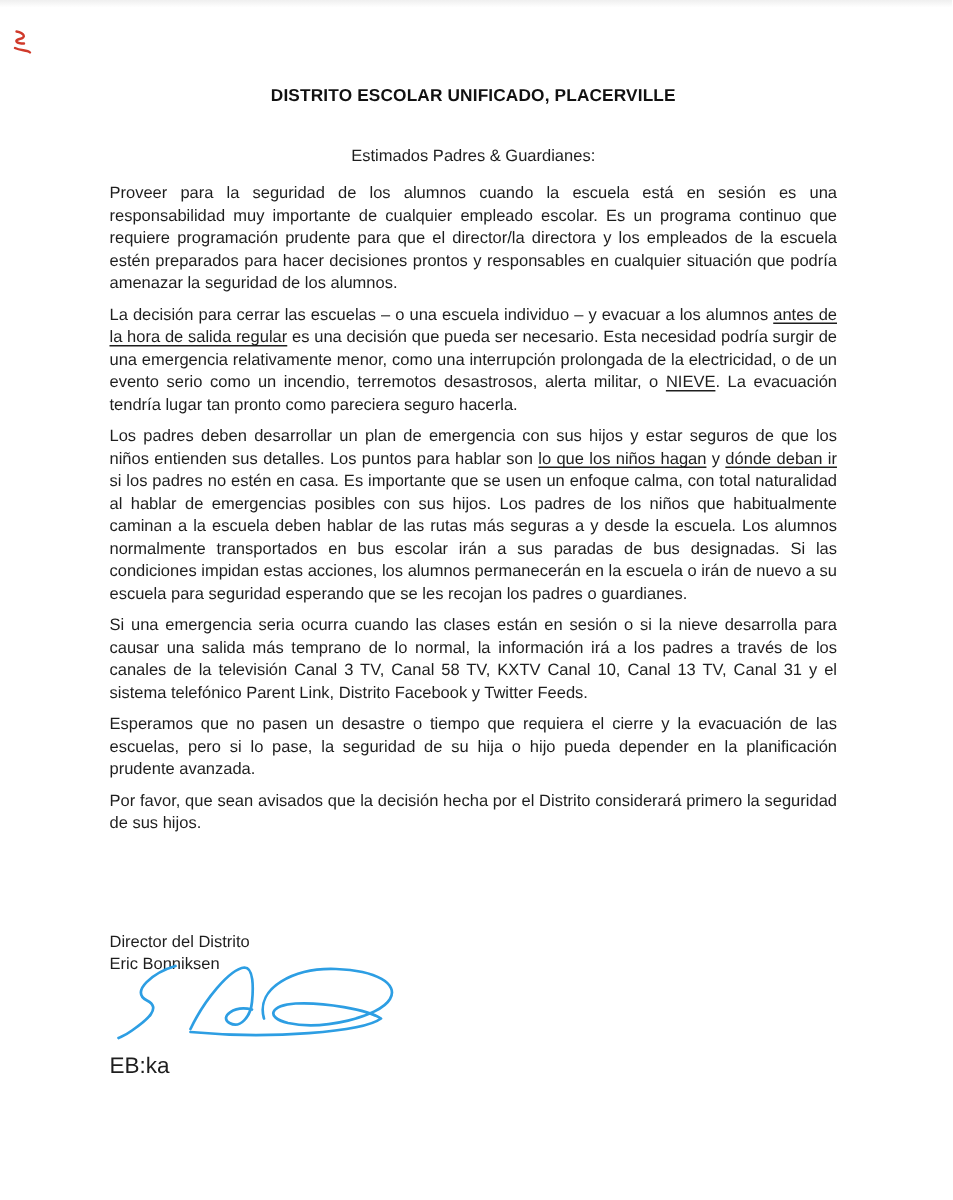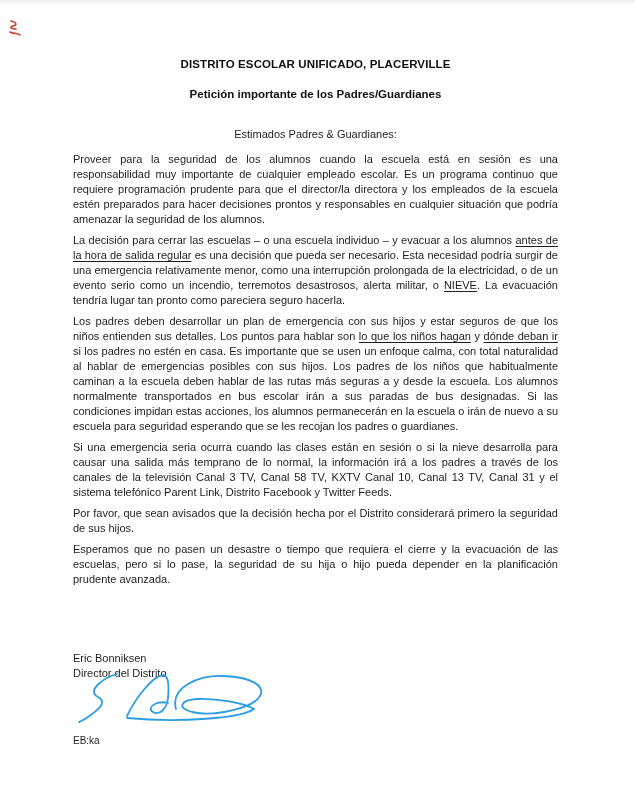--- a/index.html
+++ b/index.html
@@ -41,51 +41,50 @@
   .valediction{
     margin:9px 0 0 0;font-size:11px;line-height:15px;
   }
   .sig-block{
     position:relative;
     margin-top:64px;
     font-size:11px;line-height:15px;
   }
   .sig-block .line{line-height:15px;}
   .signature-svg{position:absolute;left:-3px;top:16px;pointer-events:none;}
-  .initials{margin-top:53px;font-size:10px;line-height:14px;}
+  .initials{margin-top:53px;font-size:15px;line-height:14px;}
   .fileref{margin-top:2px;font-size:9px;line-height:12px;color:#2a2a2a;}
 </style>
 </head>
 <body>
 
 <div class="page">
 
   <svg class="corner-mark" width="16" height="18" viewBox="0 0 16 18">
     <path d="M4,2 C9,3 11,6 6,7 C2,8 4,10 9,10" fill="none" stroke="var(--mark-red,#d03a2b)" stroke-width="1.6" stroke-linecap="round"></path>
     <path d="M3,13 C7,15 11,14 13,16" fill="none" stroke="var(--mark-red,#d03a2b)" stroke-width="1.6" stroke-linecap="round"></path>
   </svg>
 
   <h1 class="title">DISTRITO ESCOLAR UNIFICADO, PLACERVILLE</h1>
-  <h2 class="subtitle">Petición importante de los Padres/Guardianes</h2>
 
   <p class="salutation">Estimados Padres &amp; Guardianes:</p>
 
   <div>
       <p class="para"><span>Proveer para la seguridad de los alumnos cuando la escuela está en sesión es una responsabilidad muy importante de cualquier empleado escolar. Es un programa continuo que requiere programación prudente para que el director/la directora y los empleados de la escuela estén preparados para hacer decisiones prontos y responsables en cualquier situación que podría amenazar la seguridad de los alumnos.</span></p>
       <p class="para"><span>La decisión para cerrar las escuelas – o una escuela individuo – y evacuar a los alumnos </span><span class="u">antes de la hora de salida regular</span><span> es una decisión que pueda ser necesario. Esta necesidad podría surgir de una emergencia relativamente menor, como una interrupción prolongada de la electricidad, o de un evento serio como un incendio, terremotos desastrosos, alerta militar, o </span><span class="u">NIEVE</span><span>. La evacuación tendría lugar tan pronto como pareciera seguro hacerla.</span></p>
       <p class="para"><span>Los padres deben desarrollar un plan de emergencia con sus hijos y estar seguros de que los niños entienden sus detalles. Los puntos para hablar son </span><span class="u">lo que los niños hagan</span><span> y </span><span class="u">dónde deban ir</span><span> si los padres no estén en casa. Es importante que se usen un enfoque calma, con total naturalidad al hablar de emergencias posibles con sus hijos. Los padres de los niños que habitualmente caminan a la escuela deben hablar de las rutas más seguras a y desde la escuela. Los alumnos normalmente transportados en bus escolar irán a sus paradas de bus designadas. Si las condiciones impidan estas acciones, los alumnos permanecerán en la escuela o irán de nuevo a su escuela para seguridad esperando que se les recojan los padres o guardianes.</span></p>
       <p class="para"><span>Si una emergencia seria ocurra cuando las clases están en sesión o si la nieve desarrolla para causar una salida más temprano de lo normal, la información irá a los padres a través de los canales de la televisión Canal 3 TV, Canal 58 TV, KXTV Canal 10, Canal 13 TV, Canal 31 y el sistema telefónico Parent Link, Distrito Facebook y Twitter Feeds.</span></p>
+      <p class="para"><span>Esperamos que  no pasen un desastre o tiempo que requiera el cierre y la evacuación de las escuelas, pero si lo pase, la seguridad de su hija o hijo pueda depender en la planificación prudente avanzada.</span></p>
       <p class="para"><span>Por favor, que sean avisados que la decisión hecha por el Distrito considerará primero la seguridad de sus hijos.</span></p>
-      <p class="para"><span>Esperamos que  no pasen un desastre o tiempo que requiera el cierre y la evacuación de las escuelas, pero si lo pase, la seguridad de su hija o hijo pueda depender en la planificación prudente avanzada.</span></p>
     </div>
 
 
   <div class="sig-block">
+    <div class="line">Director del Distrito</div>
     <div class="line">Eric Bonniksen</div>
-    <div class="line">Director del Distrito</div>
     <svg class="signature-svg" width="204" height="64" viewBox="0 0 204 64">
       <g fill="none" stroke="var(--sig-blue,#2d9ee3)" stroke-width="1.8" stroke-linecap="round" stroke-linejoin="round">
         <path d="M47,7 C33,11 16,24 28,30 C38,35 28,43 18,50 C14,53 11,54 9,55"></path>
         <path d="M57,49 C66,30 83,9 93,8 C99,8 99,21 98,31 C97,41 90,49 83,45 C76,41 86,33 98,36"></path>
         <path d="M106,42 C100,21 127,8 154,9 C181,10 196,19 190,29 C183,41 145,50 122,45 C106,41 111,33 127,32 C146,31 175,36 184,42 C172,51 110,56 57,51"></path>
       </g>
     </svg>
   </div>
 
   <div class="initials">EB:ka</div>

